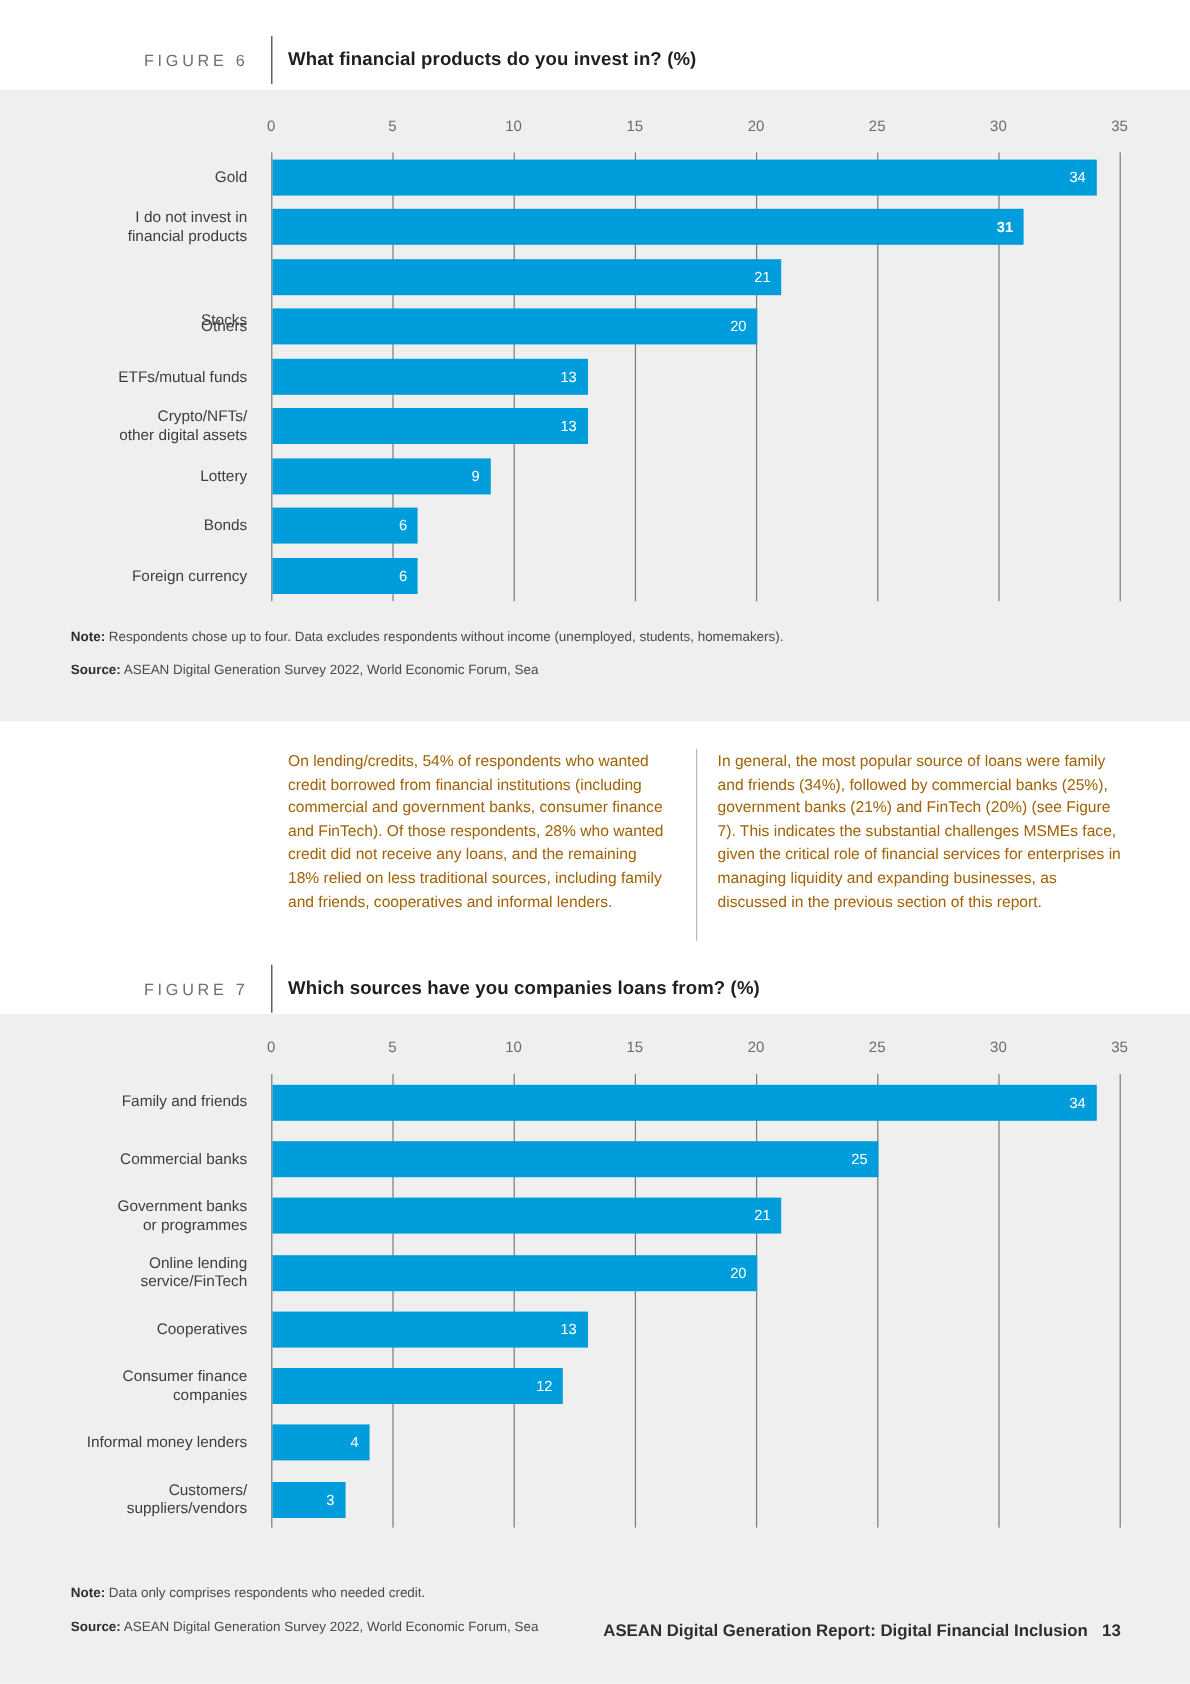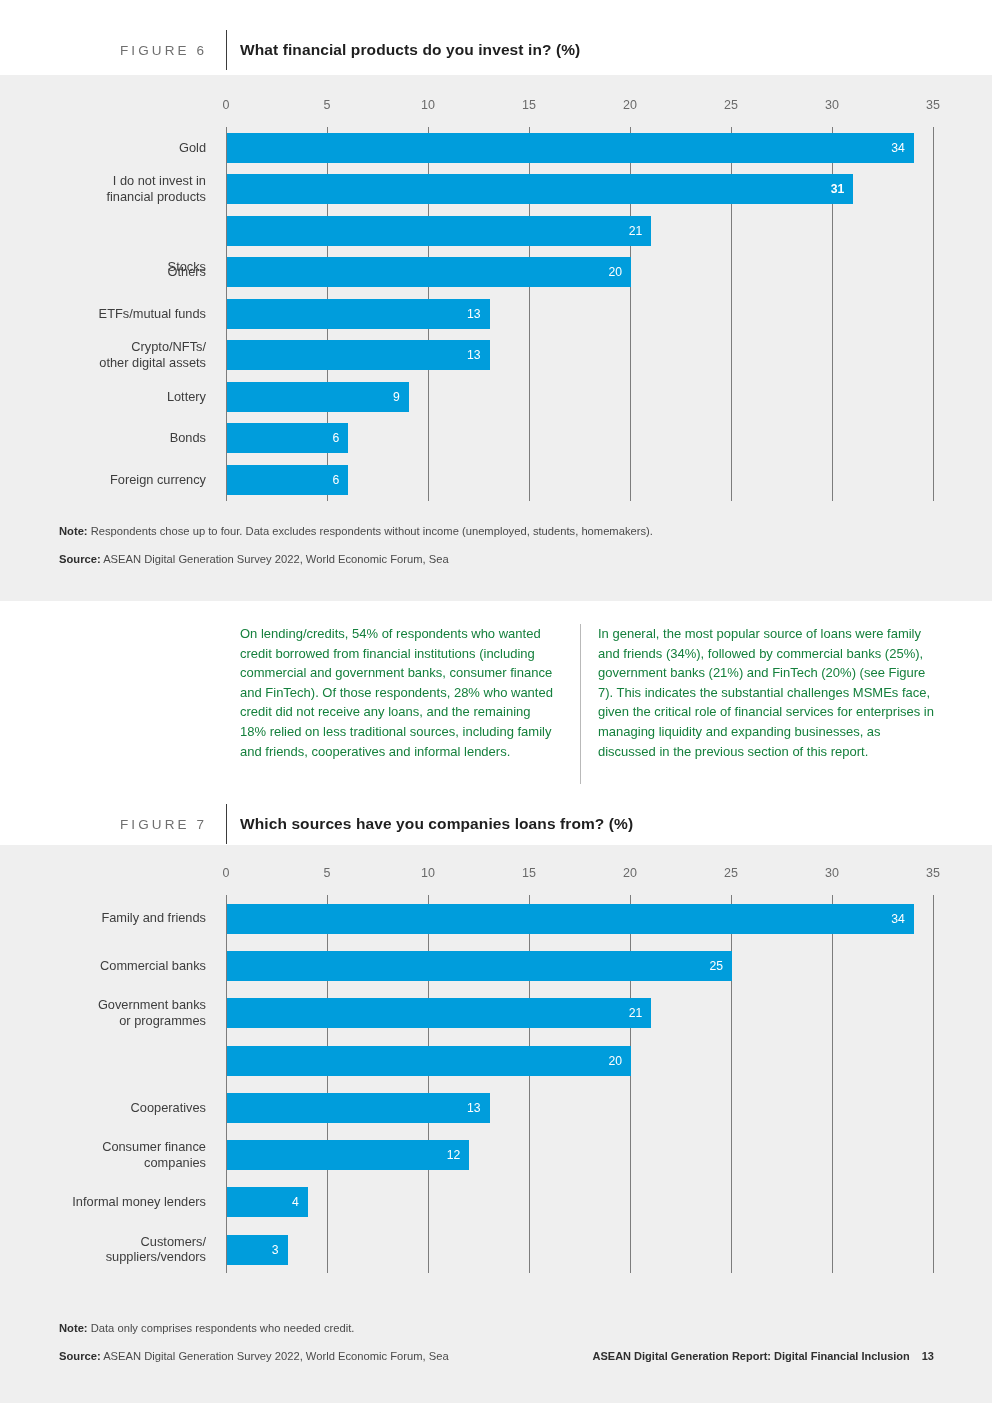--- a/index.html
+++ b/index.html
@@ -111,33 +111,33 @@
     color: #4a4a4a;
     white-space: nowrap;
   }
   .note-line b { font-weight: bold; color: #2e2e2e; }
 
   
   .col-text {
     position: absolute;
     font-size: 13px;
     line-height: 19.6px;
-    color: #15803d;
+    color: #a16207;
   }
   .col-rule {
     position: absolute;
     width: 1px;
     background: #b9b9b9;
   }
 
   
   .footer-right {
     position: absolute;
     right: 58px;
-    font-size: 11px;
+    font-size: 14px;
     color: #2e2e2e;
     white-space: nowrap;
   }
   .footer-right .ftitle { font-weight: bold; }
   .footer-right .fnum { font-weight: bold; margin-left: 12px; }
 </style>
 </head>
 <body>
 
 <div class="fig-header" style="top:30px;">
@@ -234,20 +234,22 @@
       <div class="cat-label" style="width: 190px; left: 16px; top: 65.4px;">Family and friends</div>
       <div class="bar" style="left: 227px; top: 58.65px; height: 30px; width: 686.8px; background: rgb(0, 157, 220);"></div>
       <div class="bar-value" style="left: 227px; width: 677.8px; top: 66.65px;">34</div>
       <div class="cat-label" style="width: 190px; left: 16px; top: 112.7px;">Commercial banks</div>
       <div class="bar" style="left: 227px; top: 105.95px; height: 30px; width: 505px; background: rgb(0, 157, 220);"></div>
       <div class="bar-value" style="left: 227px; width: 496px; top: 113.95px;">25</div>
       <div class="cat-label" style="width: 190px; left: 16px; top: 152.25px;">Government banks
 or programmes</div>
       <div class="bar" style="left: 227px; top: 153.25px; height: 30px; width: 424.2px; background: rgb(0, 157, 220);"></div>
       <div class="bar-value" style="left: 227px; width: 415.2px; top: 161.25px;">21</div>
+      <div class="cat-label" style="width: 190px; left: 16px; top: 199.55px;">Online lending
+service/FinTech</div>
       <div class="bar" style="left: 227px; top: 200.55px; height: 30px; width: 404px; background: rgb(0, 157, 220);"></div>
       <div class="bar-value" style="left: 227px; width: 395px; top: 208.55px;">20</div>
       <div class="cat-label" style="width: 190px; left: 16px; top: 254.6px;">Cooperatives</div>
       <div class="bar" style="left: 227px; top: 247.85px; height: 30px; width: 262.6px; background: rgb(0, 157, 220);"></div>
       <div class="bar-value" style="left: 227px; width: 253.6px; top: 255.85px;">13</div>
       <div class="cat-label" style="width: 190px; left: 16px; top: 294.15px;">Consumer finance
 companies</div>
       <div class="bar" style="left: 227px; top: 295.15px; height: 30px; width: 242.4px; background: rgb(0, 157, 220);"></div>
       <div class="bar-value" style="left: 227px; width: 233.4px; top: 303.15px;">12</div>
       <div class="cat-label" style="width: 190px; left: 16px; top: 349.2px;">Informal money lenders</div>

